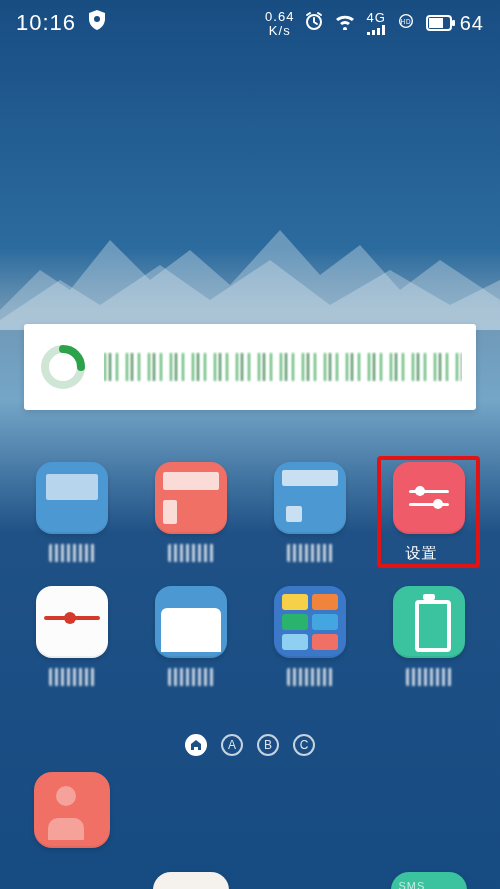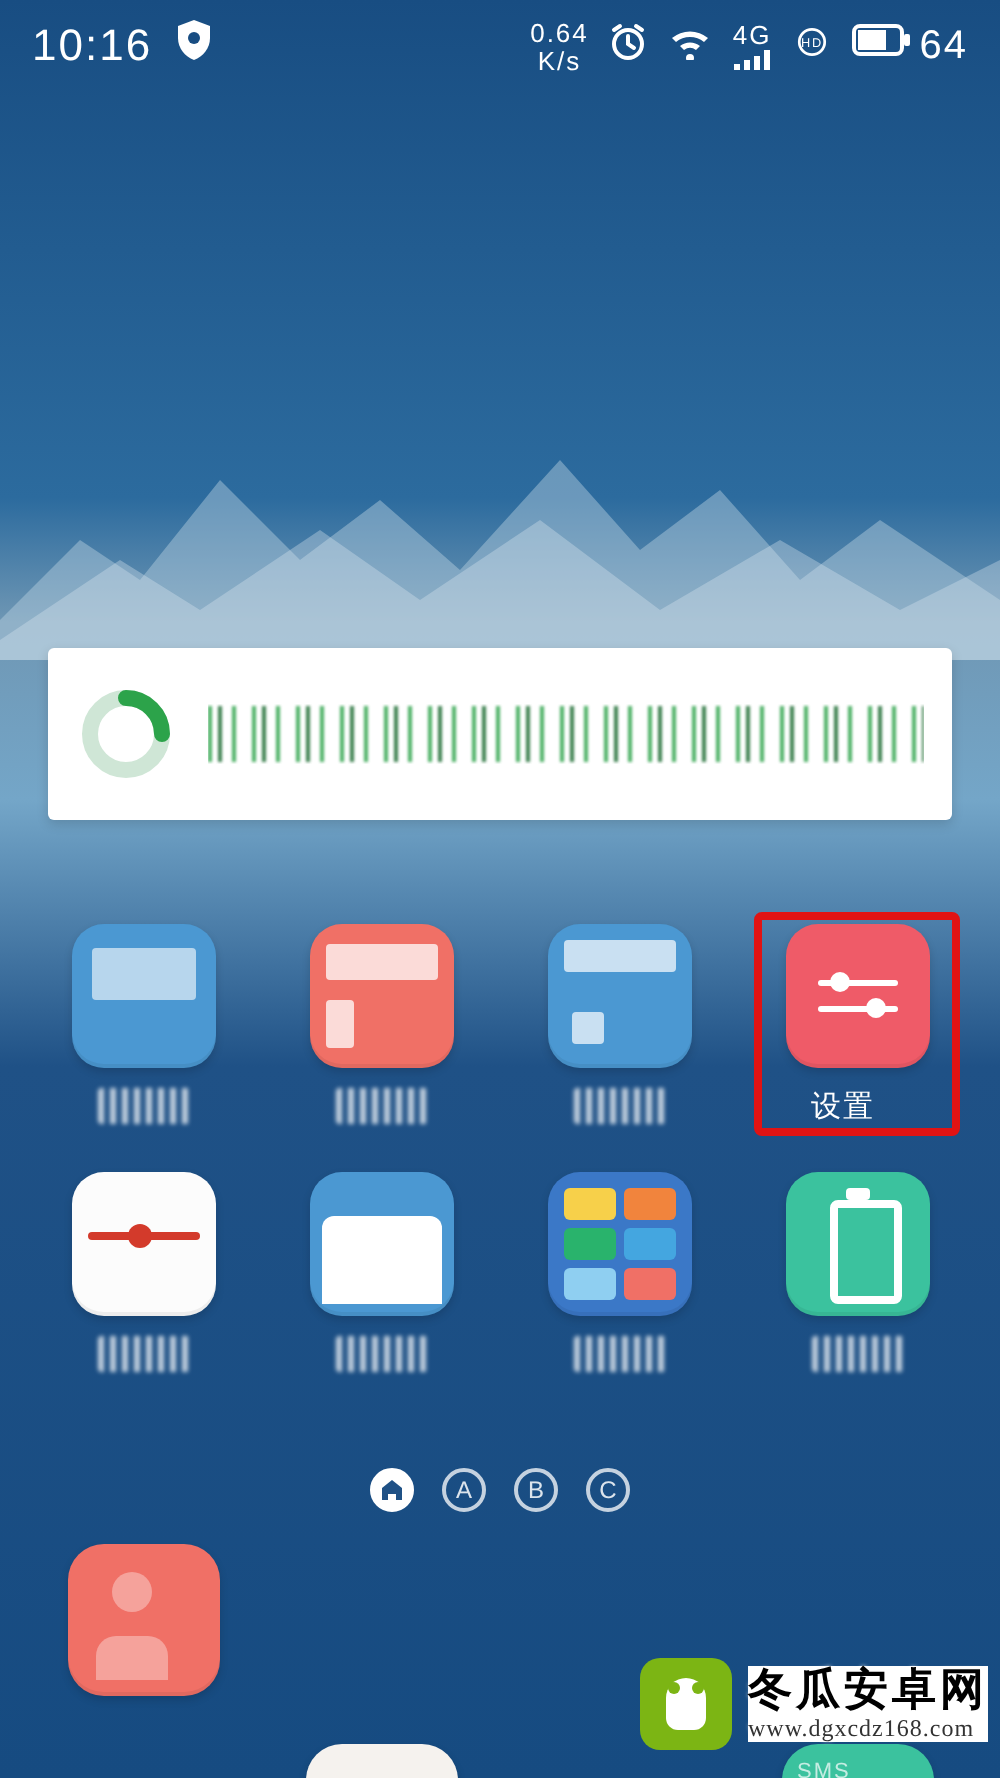--- a/index.html
+++ b/index.html
@@ -183,21 +183,21 @@
             <rect x="10" y="3" width="3" height="7"></rect>
             <rect x="15" y="0" width="3" height="10"></rect>
           </svg>
       </span>
       <span>
         <svg class="icon-svg" width="20" height="16" viewBox="0 0 22 16">
             <circle cx="11" cy="8" r="7" fill="none" stroke="#fff" stroke-width="1.5"></circle>
             <text x="11" y="11" text-anchor="middle" font-size="7" fill="#fff" font-family="Arial">HD</text>
           </svg>
       </span>
-      <span style="display:flex;align-items:flex-start;gap:4px;">
+      <span style="display:flex;align-items:center;gap:4px;">
         <svg class="icon-svg" width="30" height="16" viewBox="0 0 30 16">
             <rect x="1" y="1" width="24" height="14" rx="3" fill="none" stroke="#fff" stroke-width="2"></rect>
             <rect x="3" y="3" width="14" height="10" fill="#fff"></rect>
             <rect x="26" y="5" width="3" height="6" rx="1" fill="#fff"></rect>
           </svg>
         <span style="font-size:20px;">64</span>
       </span>
     </div>
   </div>
 
@@ -287,21 +287,14 @@
       <div class="icon"></div>
     </div>
     <div class="app" style="grid-column:2;">
       <div class="icon ic-camera"></div>
     </div>
     <div class="app" style="grid-column:4;">
       <div class="icon ic-sms"></div>
     </div>
   </div>
 
-  <div class="watermark">
-    <div class="wlogo"></div>
-    <div class="wtext">
-      <span class="t1">冬瓜安卓网</span>
-      <span class="t2">www.dgxcdz168.com</span>
-    </div>
-  </div>
 
 </div>
 
 </body></html>

